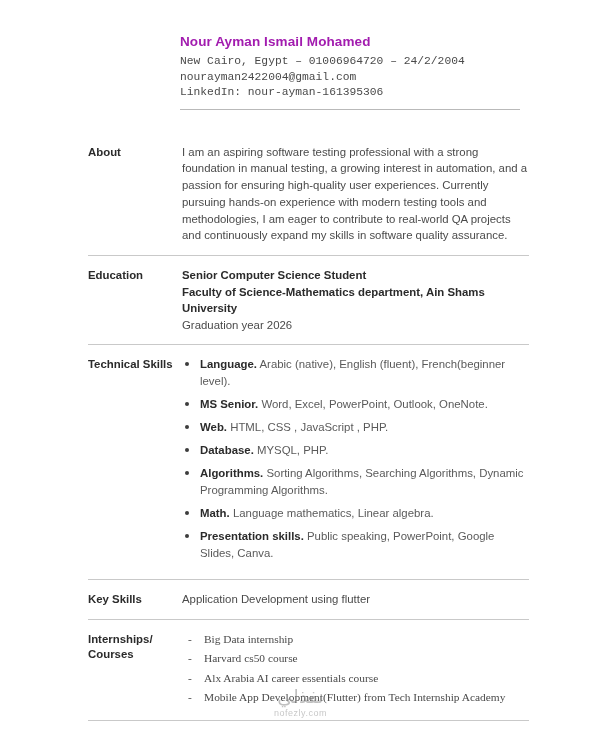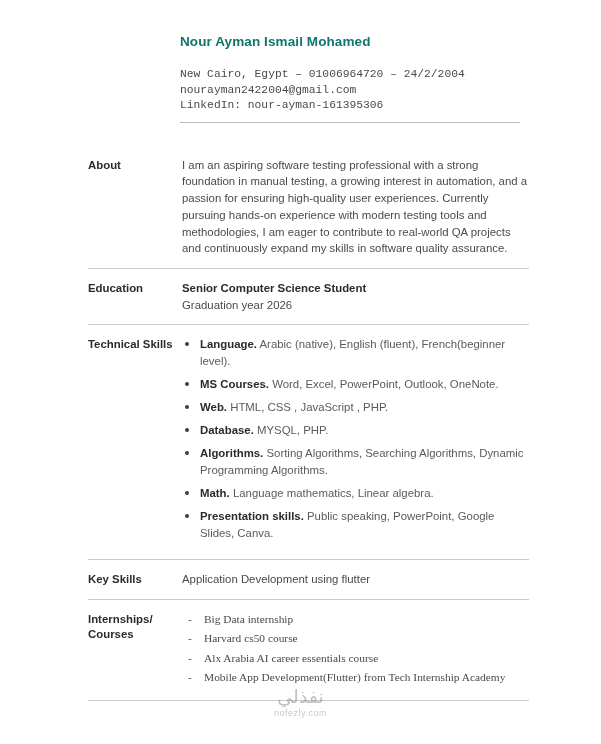--- a/index.html
+++ b/index.html
@@ -22,23 +22,23 @@
     padding: 0;
   }
 
   
   .header {
     padding: 34px 72px 0 180px;
   }
   .name {
     font-size: 13.5px;
     font-weight: bold;
-    color: #0f766e;
+    color: #a21caf;
     letter-spacing: .1px;
-    margin-bottom: 18px;
+    margin-bottom: 5px;
   }
   .contact-line {
     font-size: 11.3px;
     line-height: 15.5px;
     color: #4a4a4a;
     font-family: Liberation Mono, monospace;
   }
   .header-rule {
     margin: 8px 0 0 0;
     border-top: 1px solid #b9b9b9;
@@ -180,30 +180,31 @@
 
   <div class="section first">
     <div class="sec-label">About</div>
     <div class="sec-body about-text">I am an aspiring software testing professional with a strong foundation in manual testing, a growing interest in automation, and a passion for ensuring high-quality user experiences. Currently pursuing hands-on experience with modern testing tools and methodologies, I am eager to contribute to real-world QA projects and continuously expand my skills in software quality assurance.</div>
   </div>
 
   <div class="section">
     <div class="sec-label">Education</div>
     <div class="sec-body">
       <div class="edu-line-strong">Senior Computer Science Student</div>
+      <div class="edu-line-strong">Faculty of Science-Mathematics department, Ain Shams University</div>
       <div class="edu-line">Graduation year 2026</div>
     </div>
   </div>
 
   <div class="section">
     <div class="sec-label">Technical Skills</div>
     <div class="sec-body">
       <ul class="skills">
         <li><b>Language.</b><span> Arabic (native), English (fluent), French(beginner level).</span></li>
-        <li><b>MS Courses.</b><span> Word, Excel, PowerPoint, Outlook, OneNote.</span></li>
+        <li><b>MS Senior.</b><span> Word, Excel, PowerPoint, Outlook, OneNote.</span></li>
         <li><b>Web.</b><span> HTML, CSS ,  JavaScript , PHP.</span></li>
         <li><b>Database.</b><span> MYSQL, PHP.</span></li>
         <li><b>Algorithms.</b><span> Sorting Algorithms, Searching Algorithms, Dynamic Programming Algorithms.</span></li>
         <li><b>Math.</b><span> Language mathematics, Linear algebra.</span></li>
         <li><b>Presentation skills.</b><span> Public speaking, PowerPoint, Google Slides, Canva.</span></li>
       </ul>
     </div>
   </div>
 
   <div class="section">

